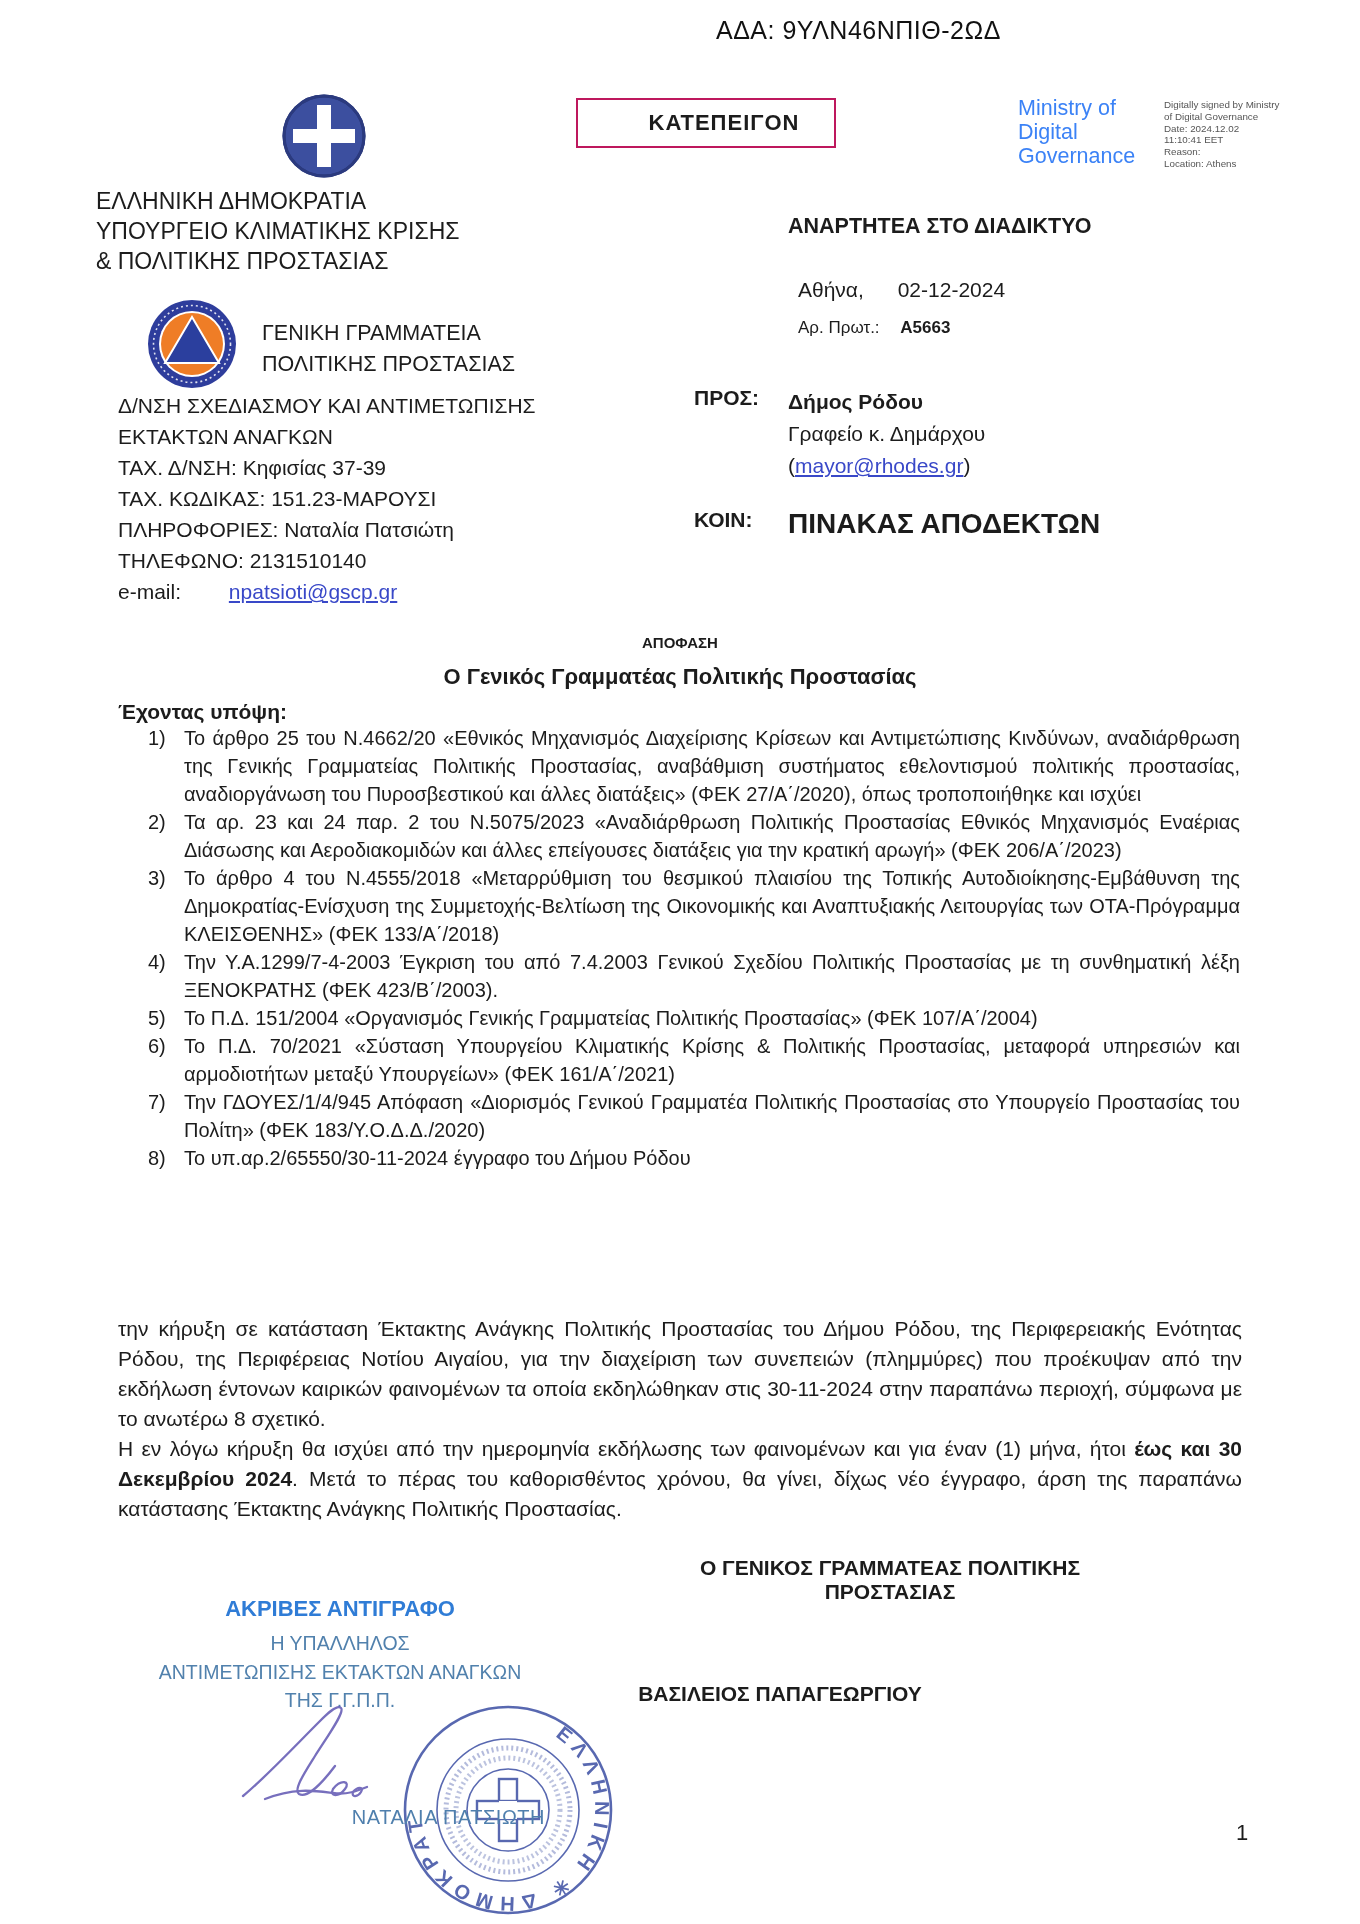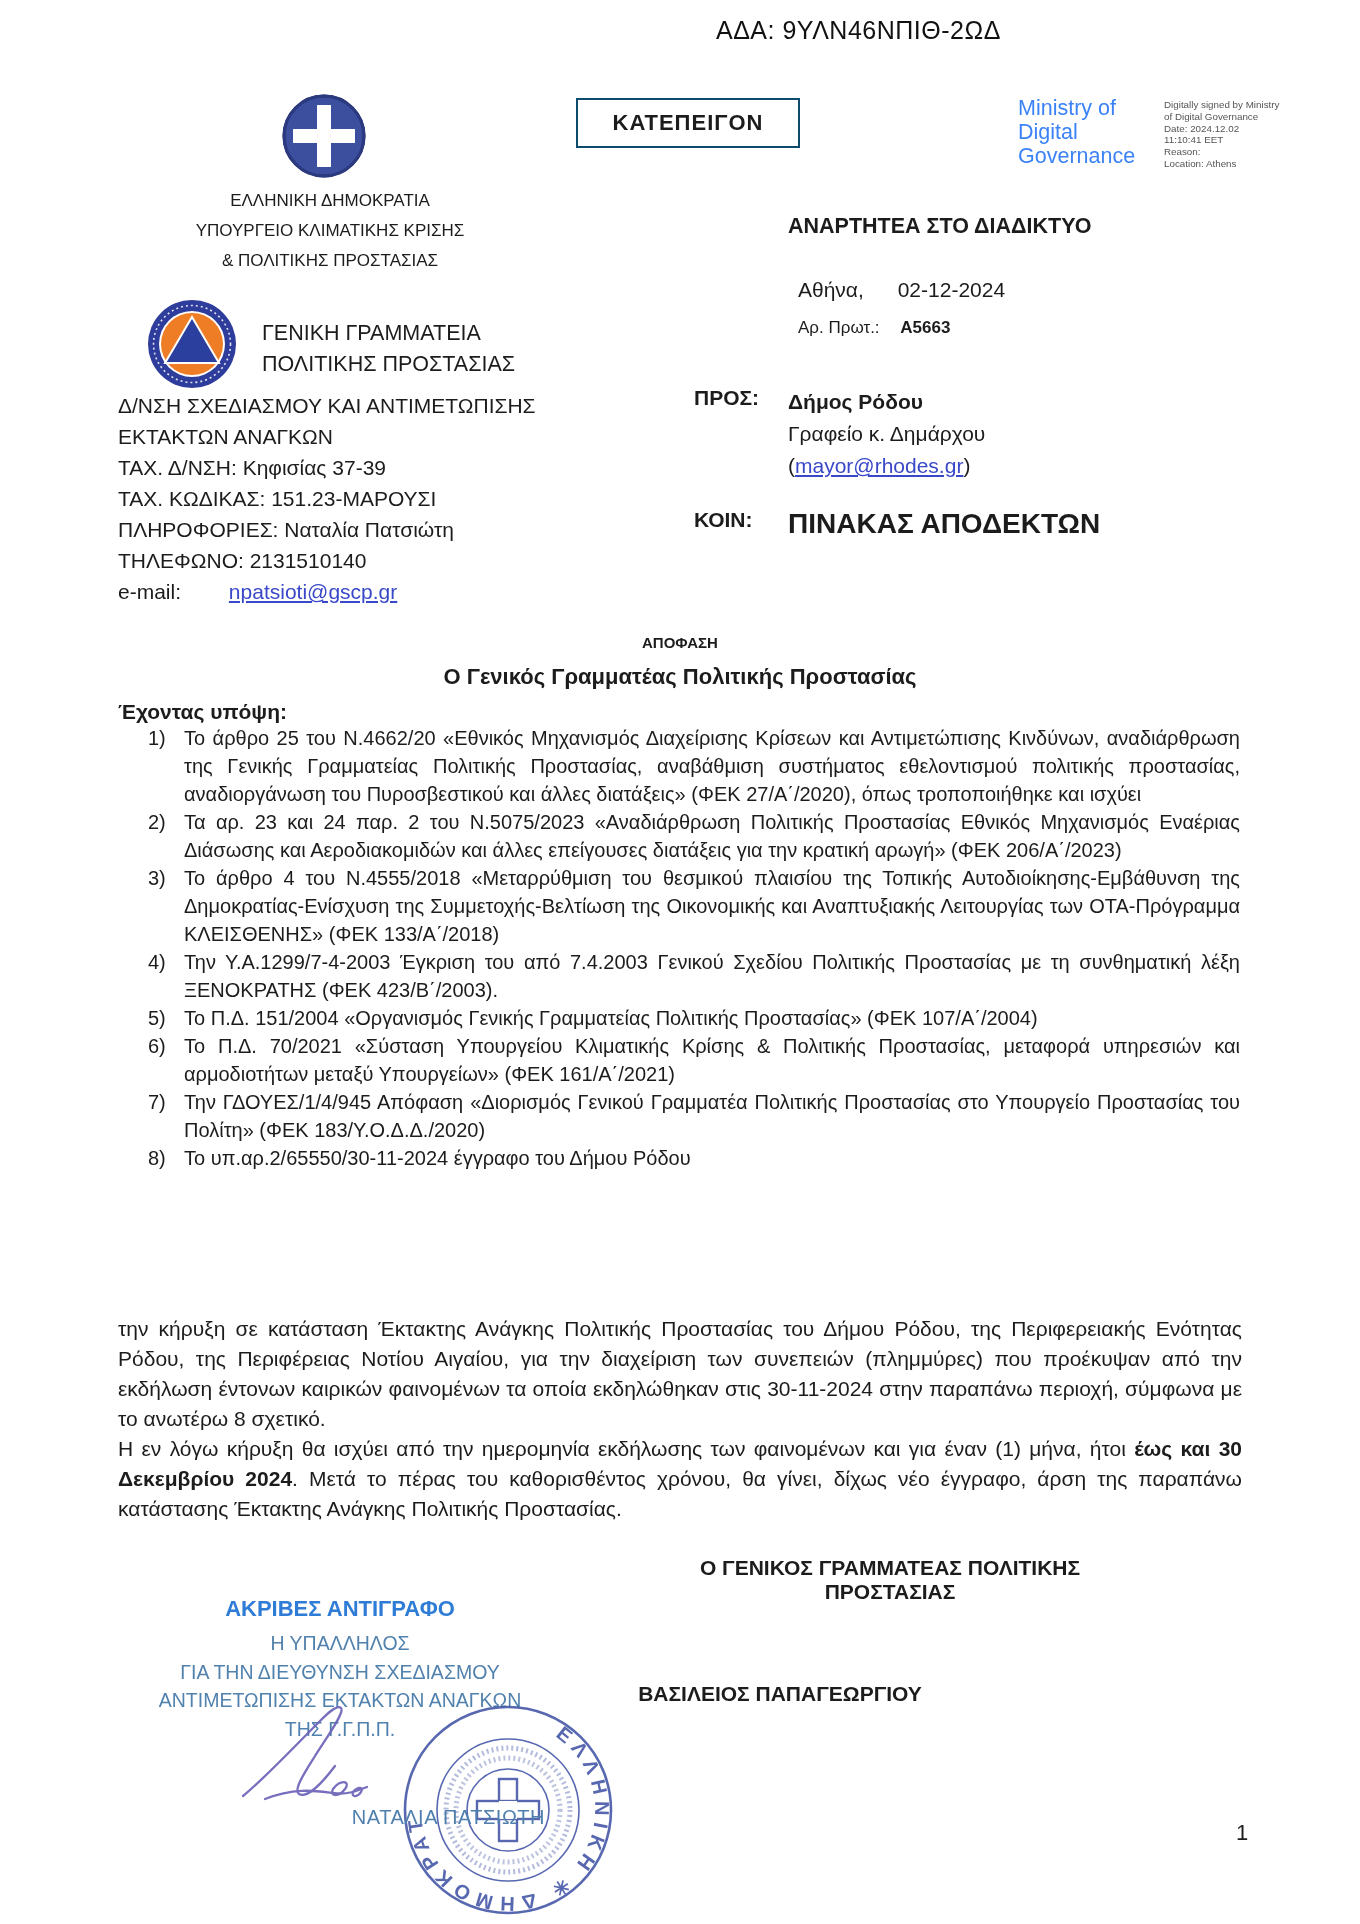--- a/index.html
+++ b/index.html
@@ -3,27 +3,27 @@
 <meta charset="utf-8">
 <style>
   html,body{margin:0;padding:0;background:#ffffff;}
   .page{
     position:relative;width:1360px;height:1924px;background:#ffffff;
     font-family:"Liberation Sans", sans-serif;color:#1c1c1c;overflow:hidden;
   }
   .abs{position:absolute;}
   
   .ada{top:16px;left:716px;font-size:25px;letter-spacing:.5px;color:#111;}
-  .urgent-box{top:98px;left:576px;width:220px;height:46px;border:2px solid #0c4a6e;
-    display:flex;align-items:center;justify-content:center;font-weight:bold;font-size:22px;letter-spacing:1px;}
+  .urgent-box{top:98px;left:576px;width:220px;height:46px;border:2px solid #be185d;
+    display:flex;align-items:center;justify-content:center;font-weight:bold;font-size:22px;letter-spacing:1px;padding-left:36px;}
   .minsig-name{top:96px;left:1018px;font-size:21.5px;line-height:24px;color:#3b82f6;white-space:pre-line;}
   .minsig-details{top:99px;left:1164px;width:190px;font-size:9.8px;line-height:11.8px;color:#555;}
   
   .emblem{top:94px;left:282px;width:84px;height:84px;}
-  .hdr-republic{top:186px;left:105px;width:450px;text-align:center;font-size:17px;line-height:30px;}
+  .hdr-republic{top:186px;left:96px;width:450px;text-align:left;font-size:23px;line-height:30px;}
   .cp-logo{top:298px;left:146px;width:92px;height:92px;}
   .secretariat{top:318px;left:262px;font-size:21.5px;line-height:31px;}
   .addr{top:390px;left:118px;font-size:21px;line-height:31px;}
   .addr .email-row a{color:#3948c8;text-decoration:underline;margin-left:42px;}
   
   .publish{top:214px;left:788px;font-weight:bold;font-size:21.5px;}
   .city-date{top:278px;left:798px;font-size:21px;}
   .city-date .val{margin-left:28px;}
   .protocol{top:318px;left:798px;font-size:17px;}
   .protocol .val{margin-left:16px;font-weight:bold;}
@@ -192,21 +192,20 @@
     <p>την κήρυξη σε κατάσταση Έκτακτης Ανάγκης Πολιτικής Προστασίας του Δήμου Ρόδου, της Περιφερειακής Ενότητας Ρόδου, της Περιφέρειας Νοτίου Αιγαίου, για την διαχείριση των συνεπειών (πλημμύρες) που προέκυψαν από την εκδήλωση έντονων καιρικών φαινομένων τα οποία εκδηλώθηκαν στις 30-11-2024 στην παραπάνω περιοχή, σύμφωνα με το ανωτέρω 8 σχετικό.</p>
     <p><span>Η εν λόγω κήρυξη θα ισχύει από την ημερομηνία εκδήλωσης των φαινομένων και για έναν (1) μήνα, ήτοι </span><b>έως και 30 Δεκεμβρίου 2024</b><span>. Μετά το πέρας του καθορισθέντος χρόνου, θα γίνει, δίχως νέο έγγραφο, άρση της παραπάνω κατάστασης Έκτακτης Ανάγκης Πολιτικής Προστασίας.</span></p>
   </div>
 
   <div class="abs sec-title">Ο ΓΕΝΙΚΟΣ ΓΡΑΜΜΑΤΕΑΣ ΠΟΛΙΤΙΚΗΣ ΠΡΟΣΤΑΣΙΑΣ</div>
   <div class="abs sec-name">ΒΑΣΙΛΕΙΟΣ ΠΑΠΑΓΕΩΡΓΙΟΥ</div>
 
   <div class="abs cert">
     <div class="c1">ΑΚΡΙΒΕΣ ΑΝΤΙΓΡΑΦΟ</div>
     <div class="c2">Η ΥΠΑΛΛΗΛΟΣ</div>
-    <div class="c2">ΓΙΑ ΤΗΝ ΔΙΕΥΘΥΝΣΗ ΣΧΕΔΙΑΣΜΟΥ</div>
     <div class="c2">ΑΝΤΙΜΕΤΩΠΙΣΗΣ ΕΚΤΑΚΤΩΝ ΑΝΑΓΚΩΝ</div>
     <div class="c2">ΤΗΣ Γ.Γ.Π.Π.</div>
   </div>
 
   <svg class="abs signature-svg" viewBox="0 0 210 110">
     <g fill="none" stroke="#6c63b8" stroke-width="2.3" stroke-linecap="round" opacity=".92">
       <path d="M8,96 C30,78 58,48 84,22 C92,14 102,4 106,8 C110,12 94,34 80,56 C70,72 58,90 64,94 C72,99 88,82 100,66"></path>
       <path d="M30,99 C60,87 82,91 98,93 C112,95 122,91 132,87"></path>
       <path d="M98,89 c8,-10 18,-8 12,0 c-6,8 -16,8 -12,0"></path>
       <path d="M118,92 c5,-6 11,-5 8,0 c-3,5 -10,6 -8,0"></path>

